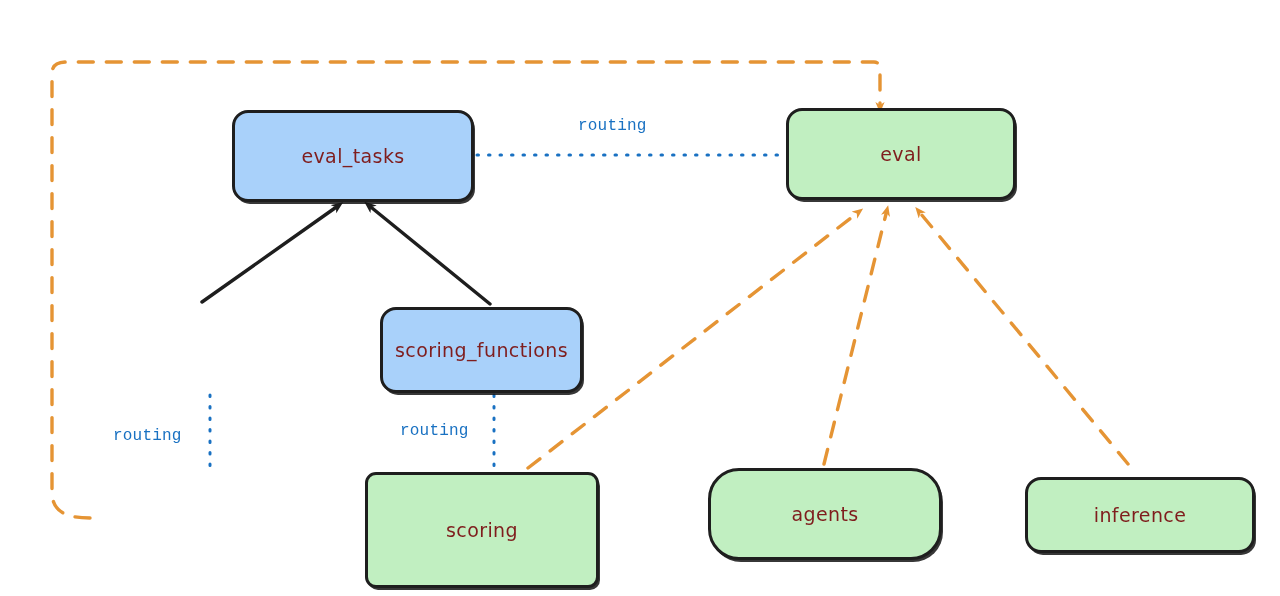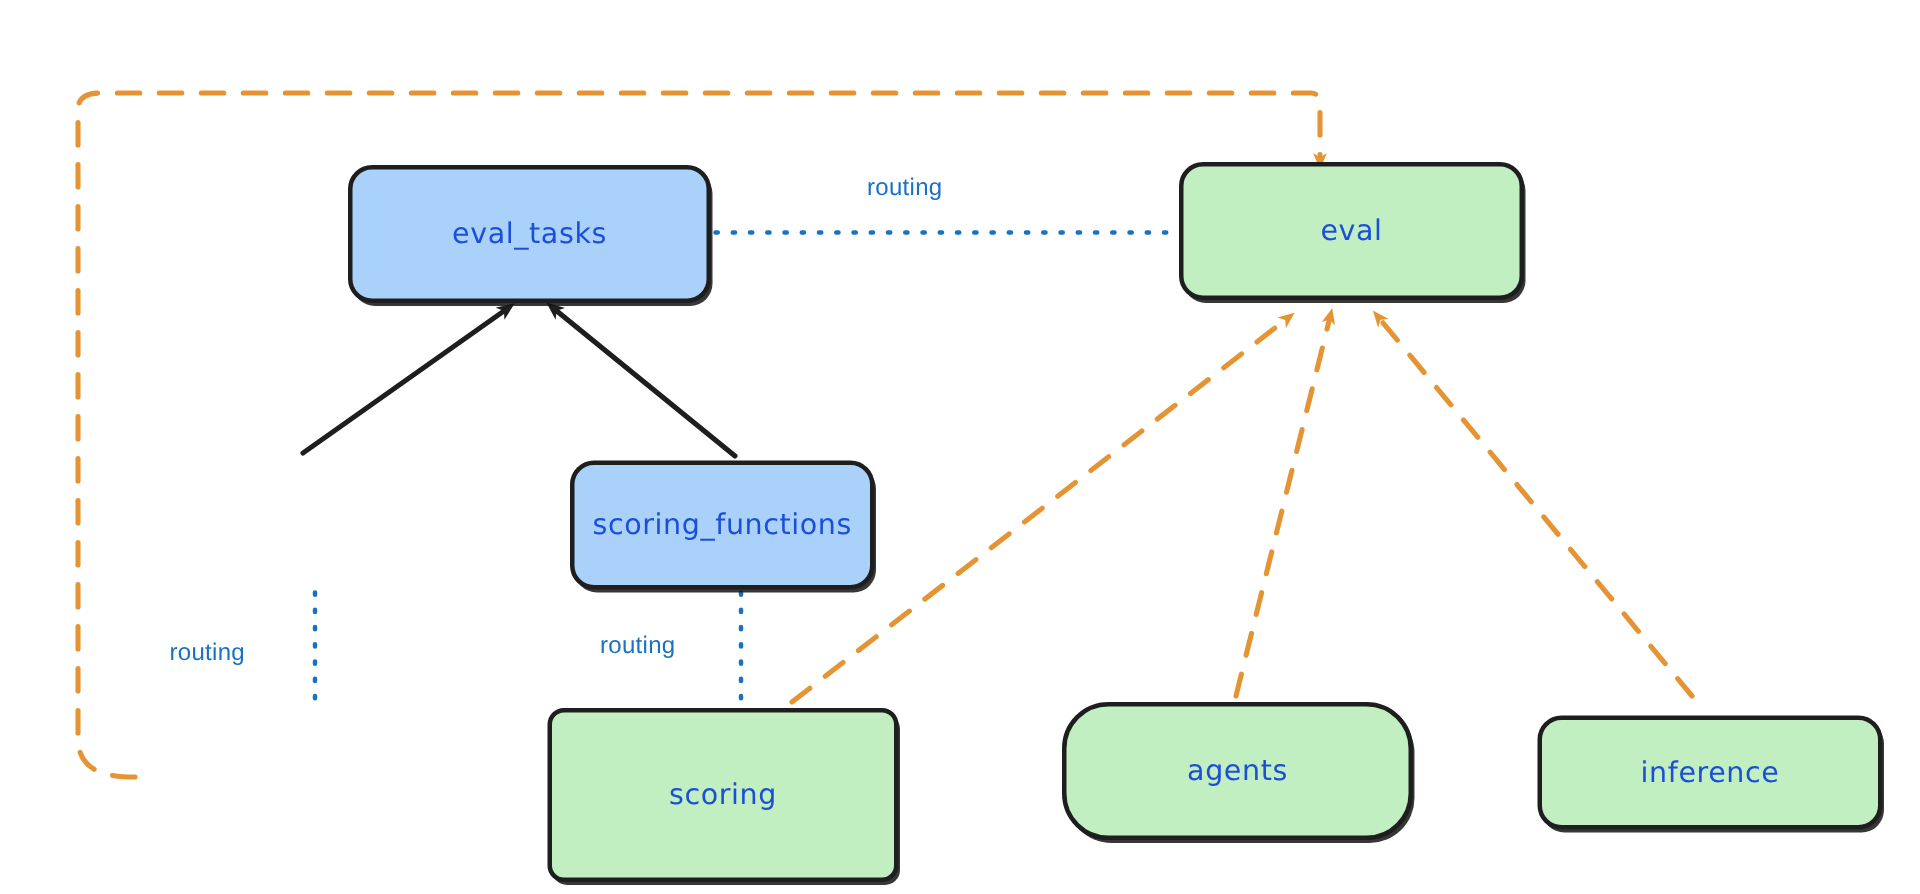--- a/index.html
+++ b/index.html
@@ -31,34 +31,34 @@
     position: absolute;
     box-sizing: border-box;
     display: flex;
     align-items: center;
     justify-content: center;
     border-radius: 16px;
     border: 3px solid #1e1e1e;
     font-family: "DejaVu Sans", sans-serif;
     font-size: 19px;
     letter-spacing: 0.4px;
-    color: #1d4ed8;
+    color: #7f1d1d;
     box-shadow: 2px 3px 0 -1px rgba(20,20,20,0.85);
     text-align: right;
   }
   .node-blue { background: #a9d1fa; }
   .node-green { background: #c1efc1; }
   .node-label {
     display: block;
     line-height: 1;
     white-space: nowrap;
   }
   .edge-label {
     position: absolute;
-    font-family: Liberation Sans, sans-serif;
+    font-family: Liberation Mono, monospace;
     font-size: 16px;
     color: #1971c2;
     white-space: nowrap;
     letter-spacing: 0.2px;
   }
 </style>
 </head>
 <body>
 
 <div id="canvas">

